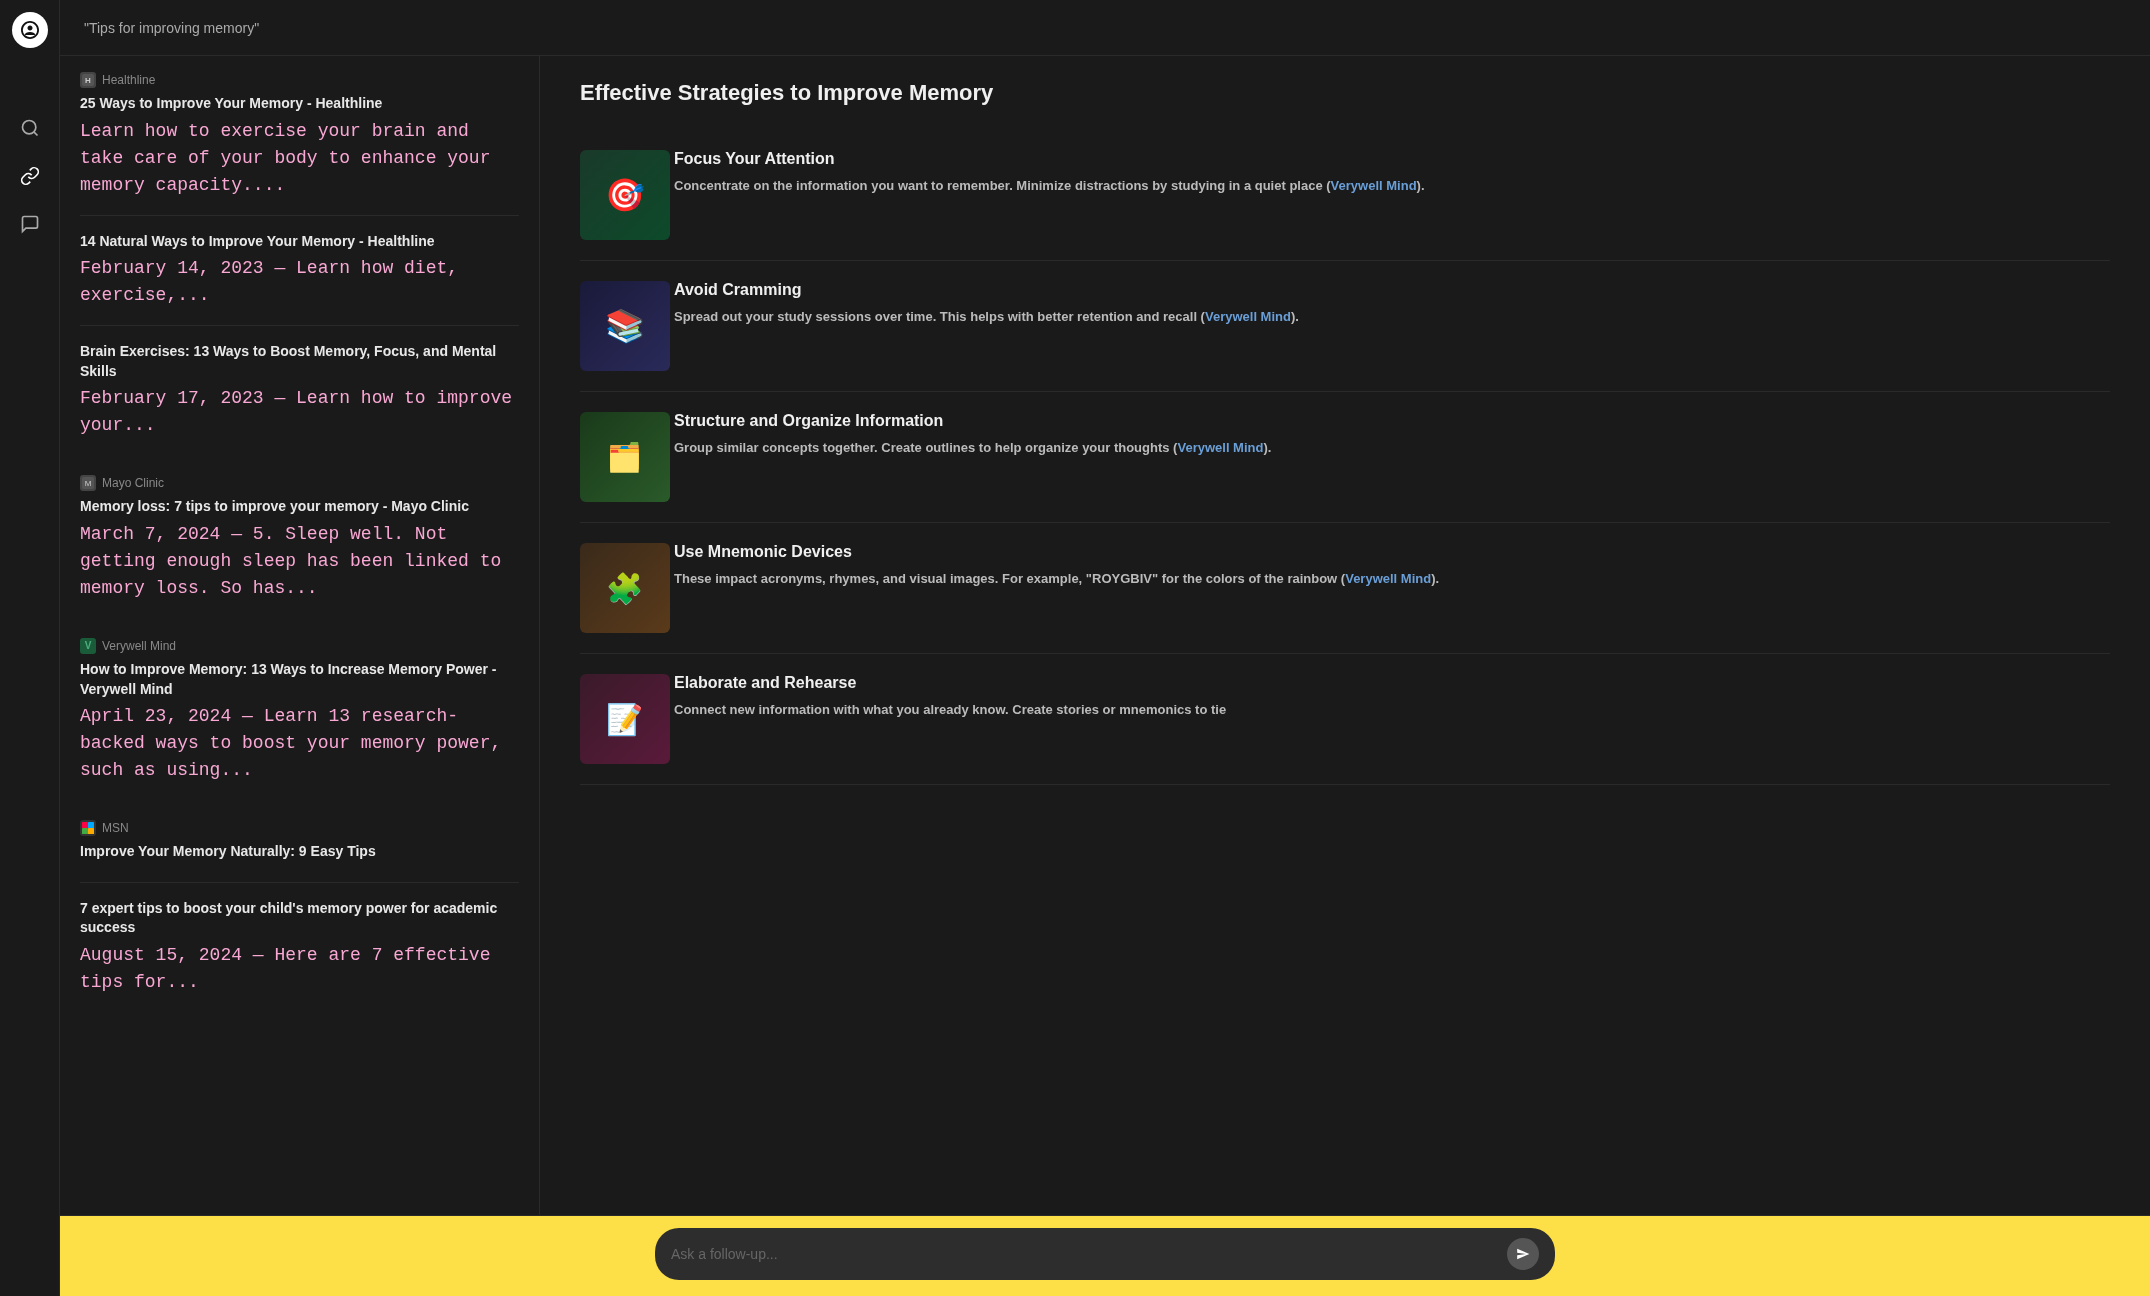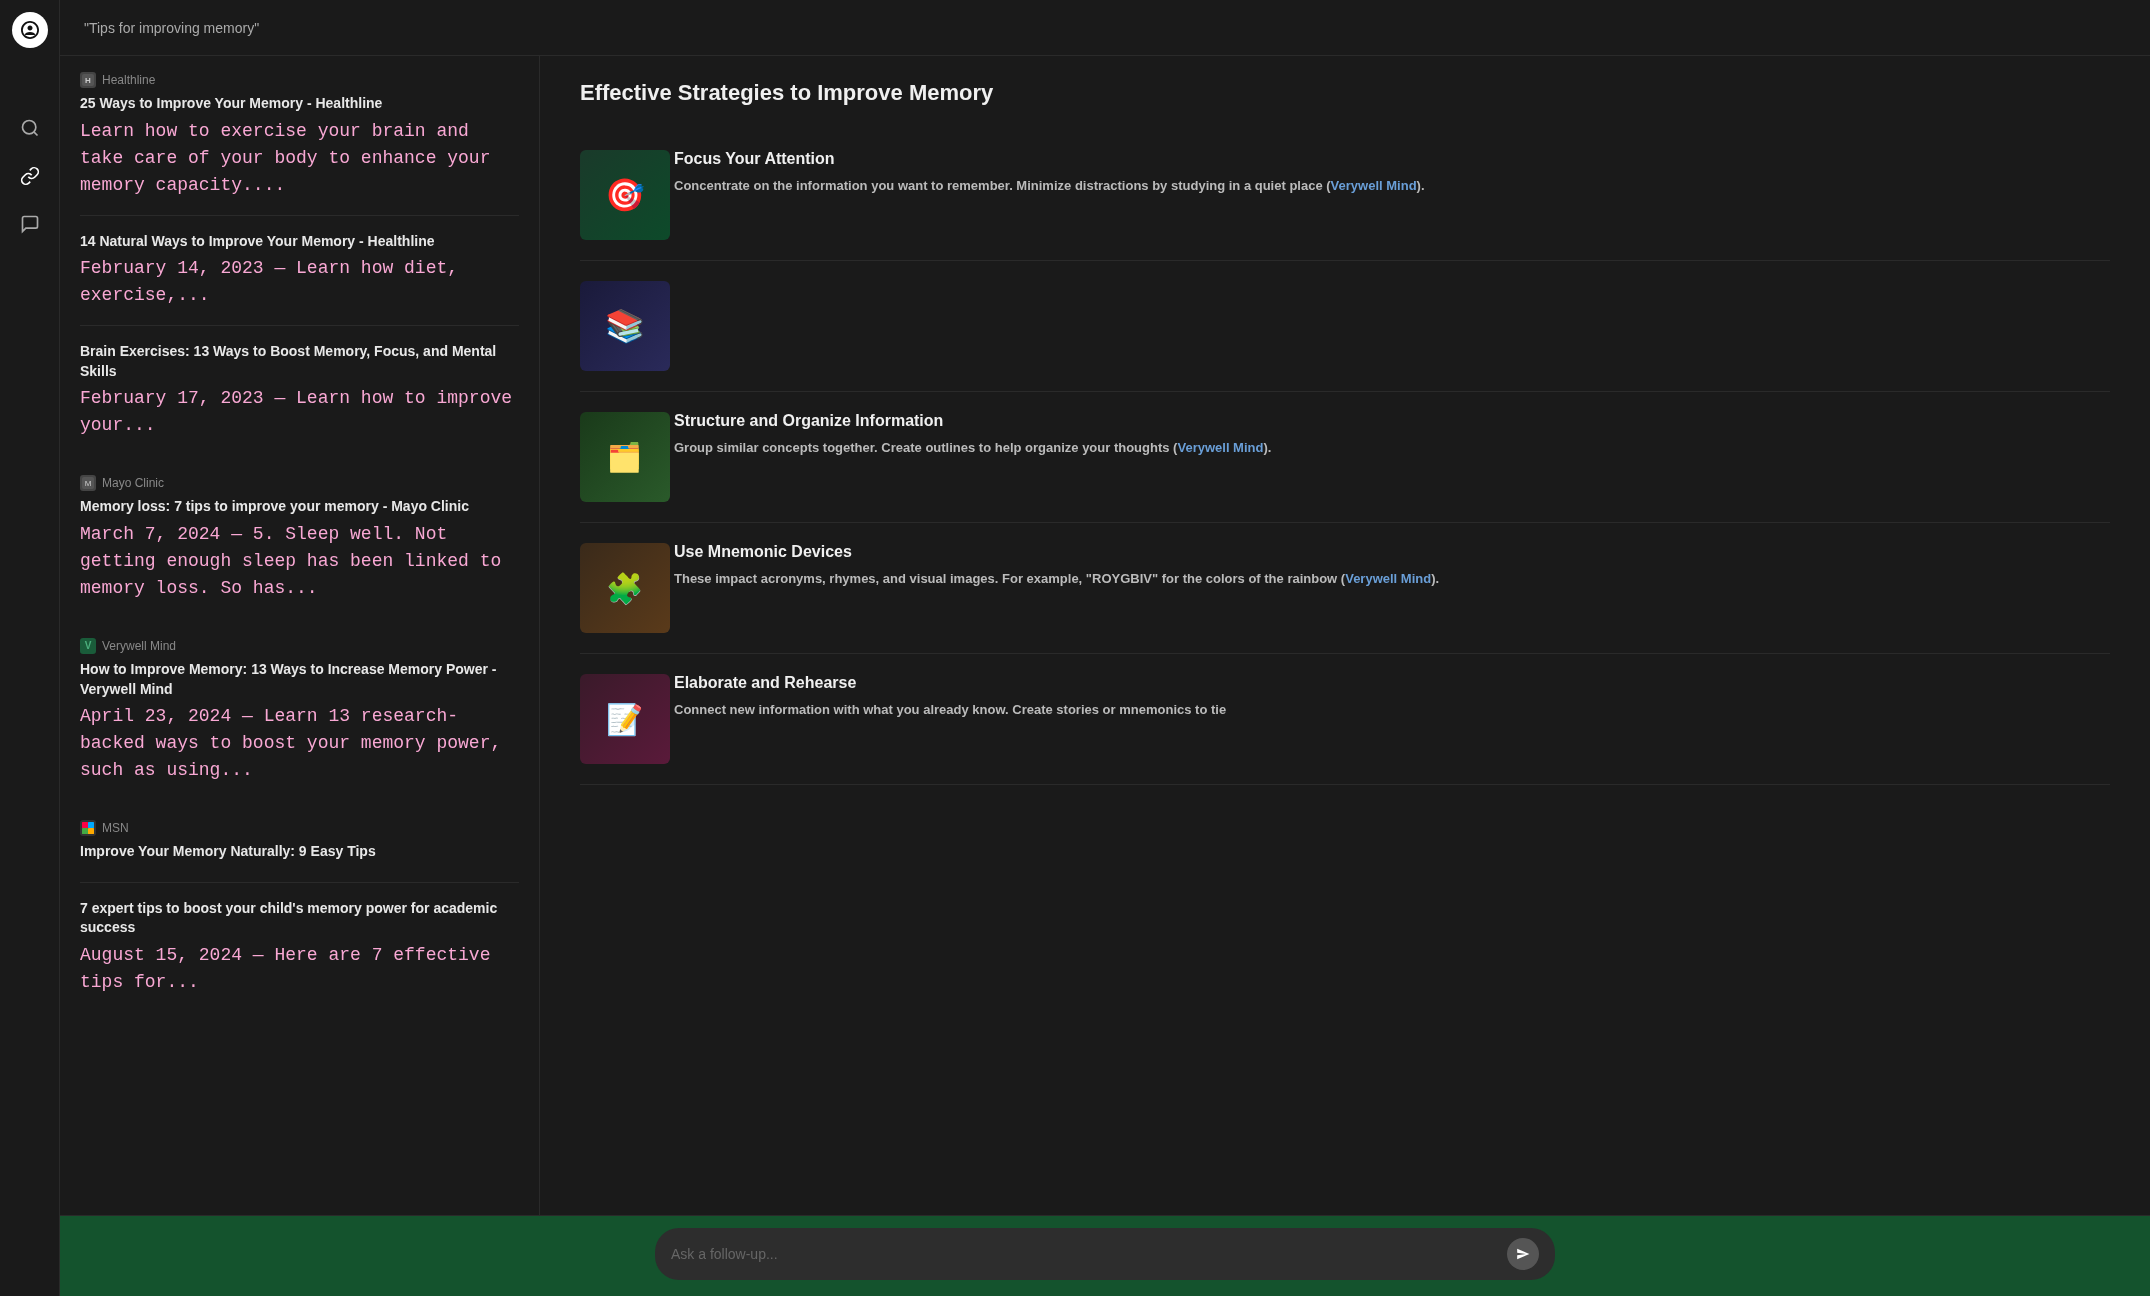--- a/index.html
+++ b/index.html
@@ -207,21 +207,21 @@
     }
     .card-link {
       color: #6a9fd8;
       text-decoration: none;
       cursor: pointer;
     }
 
     
     .bottom-bar {
       padding: 12px 24px 16px;
-      background: #14532d;
+      background: #fde047;
       border-top: 1px solid #2a2a2a;
     }
     .follow-up-input-container {
       background: #2d2d2d;
       border-radius: 24px;
       display: flex;
       align-items: center;
       padding: 10px 16px;
       gap: 10px;
       max-width: 900px;
@@ -390,20 +390,26 @@
         <div class="card-content">
           <div class="card-title">Focus Your Attention</div>
           <div class="card-desc">
             <span>Concentrate on the information you want to remember. Minimize distractions by studying in a quiet place (</span><a class="card-link">Verywell Mind</a><span>).</span>
           </div>
         </div>
       </div>
 
       <div class="strategy-card">
         <div class="card-thumbnail thumb-cram"></div>
+        <div class="card-content">
+          <div class="card-title">Avoid Cramming</div>
+          <div class="card-desc">
+            <span>Spread out your study sessions over time. This helps with better retention and recall (</span><a class="card-link">Verywell Mind</a><span>).</span>
+          </div>
+        </div>
       </div>
 
       <div class="strategy-card">
         <div class="card-thumbnail thumb-organize"></div>
         <div class="card-content">
           <div class="card-title">Structure and Organize Information</div>
           <div class="card-desc">
             <span>Group similar concepts together. Create outlines to help organize your thoughts (</span><a class="card-link">Verywell Mind</a><span>).</span>
           </div>
         </div>

